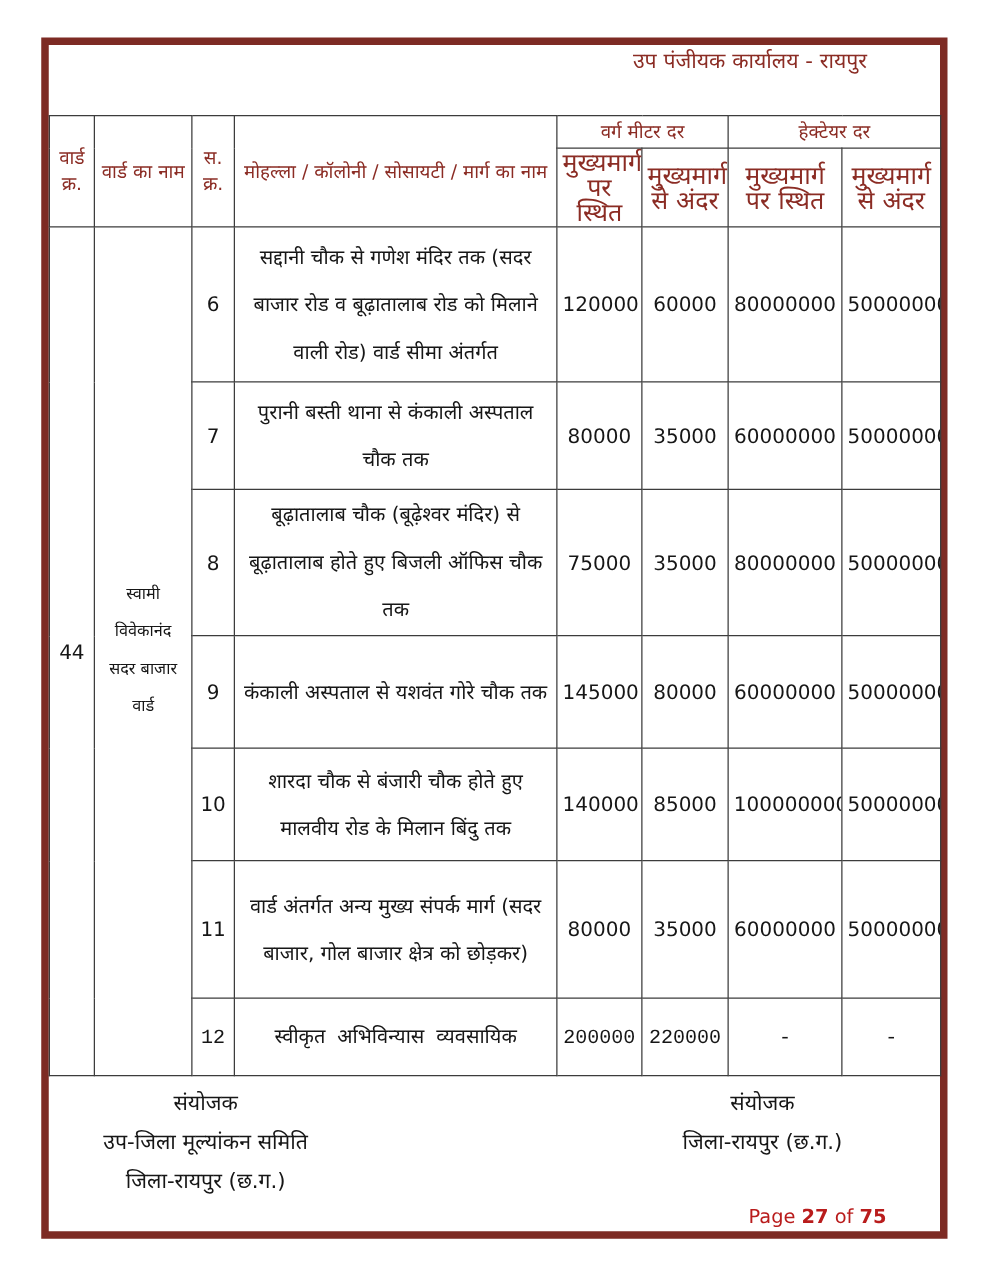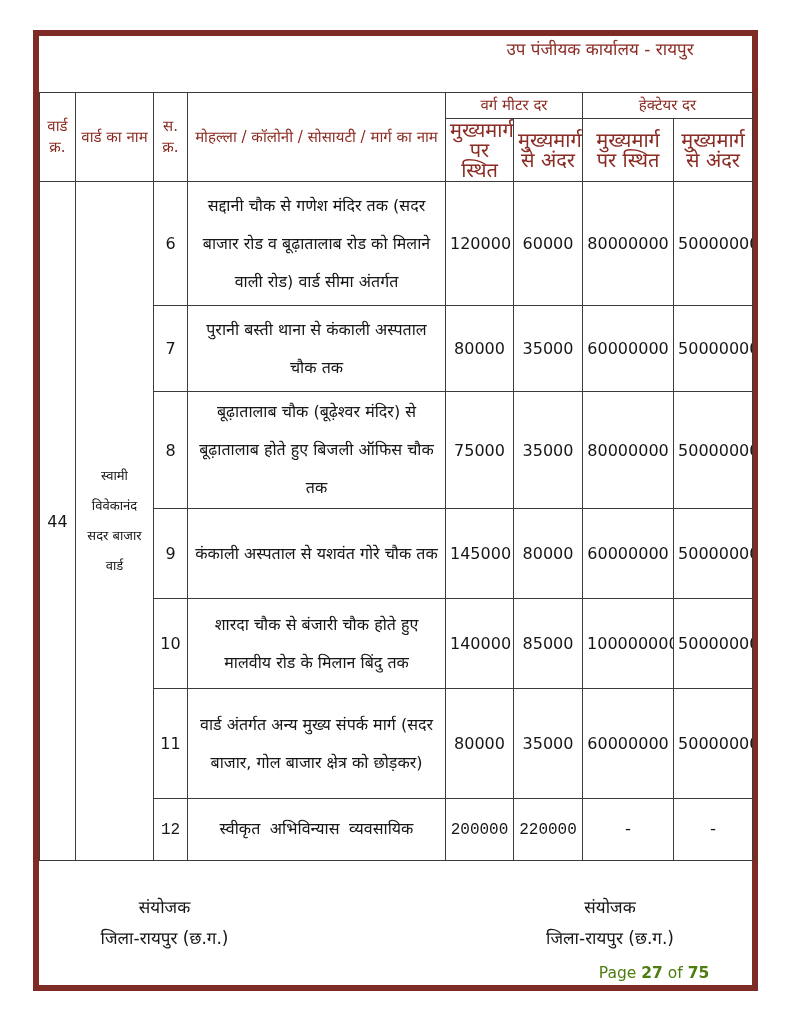--- a/index.html
+++ b/index.html
@@ -56,35 +56,35 @@
   td.num{font-size:16px;}
   tr.r6{height:124px;}
   tr.r7{height:86px;}
   tr.r8{height:115px;}
   tr.r9{height:90px;}
   tr.r10{height:90px;}
   tr.r11{height:110px;}
   tr.r12{height:62px;font-family:Liberation Mono, monospace;}
   .footer-block{
     position:absolute;
-    top:892px;
+    top:868px;
     text-align:center;
     font-size:17px;
     line-height:31px;
     color:#161616;
   }
   .footer-left{left:52px;width:225px;}
   .footer-right{left:497px;width:226px;}
   .page-number{
     position:absolute;
     left:591px;top:964px;
     width:126px;
     text-align:center;
     font-size:15.5px;
-    color:#4d7c0f;
+    color:#b91c1c;
   }
   .page-number .bold{font-weight:bold;}
 </style>
 </head>
 <body>
 
 <div class="page">
   <div class="border-box"></div>
 
   <div class="doc-header">
@@ -175,20 +175,21 @@
         <td class="num">200000</td>
         <td class="num">220000</td>
         <td class="num">-</td>
         <td class="num">-</td>
       </tr>
     </tbody>
   </table>
 
   <div class="footer-block footer-left">
     <div>संयोजक</div>
+    <div>उप-जिला मूल्यांकन समिति</div>
     <div>जिला-रायपुर (छ.ग.)</div>
   </div>
 
   <div class="footer-block footer-right">
     <div>संयोजक</div>
     <div>जिला-रायपुर (छ.ग.)</div>
   </div>
 
   <div class="page-number">
     <span>Page</span>

